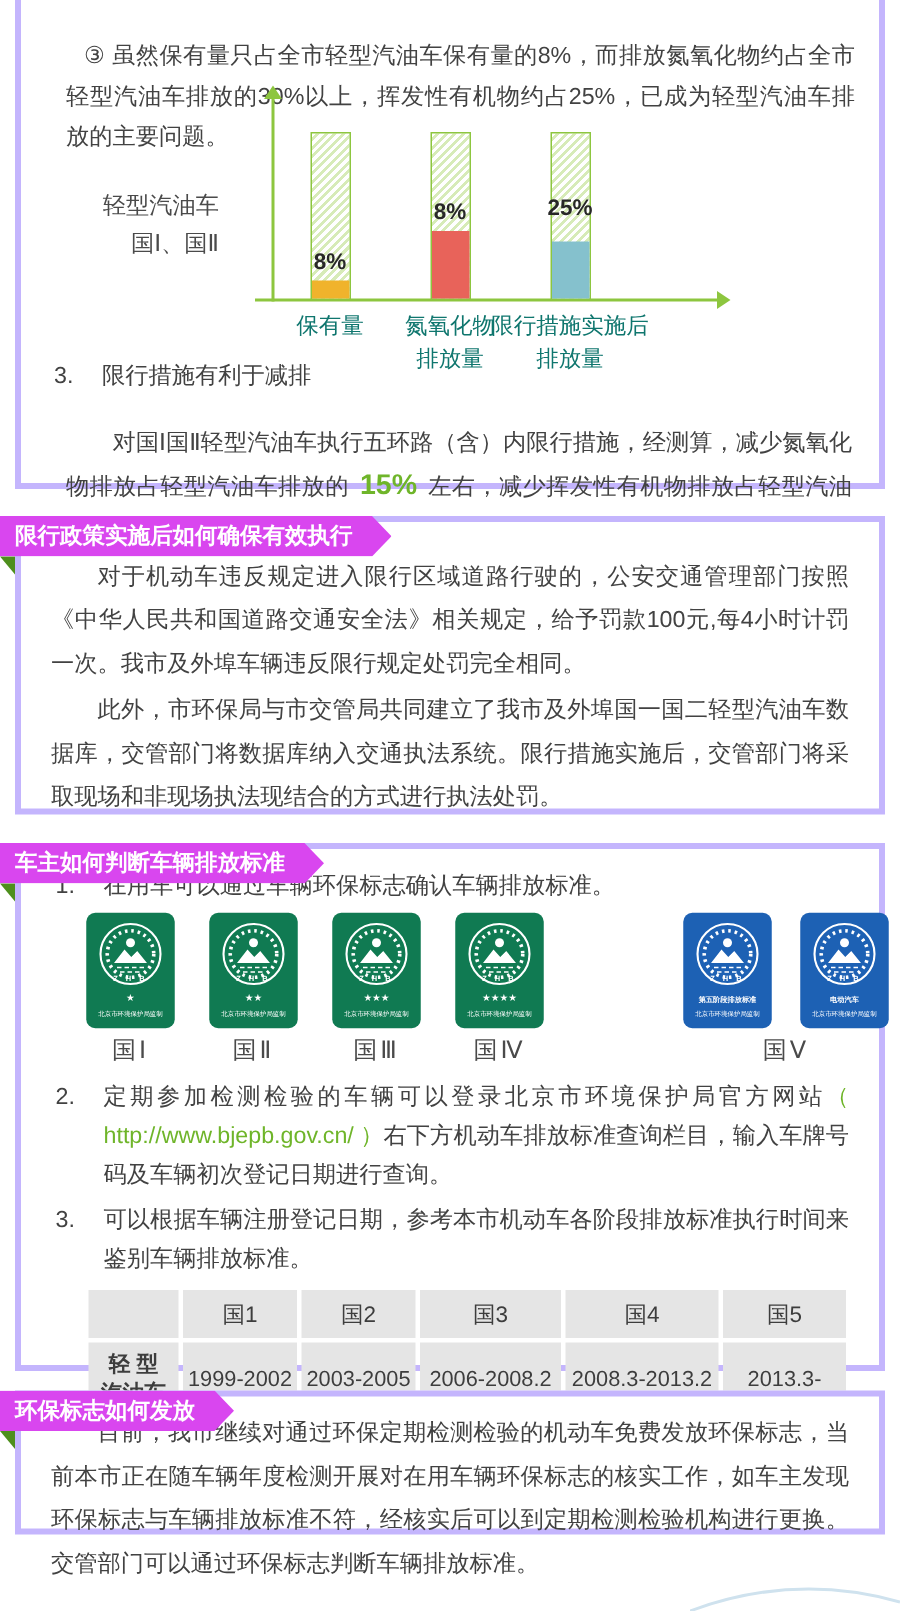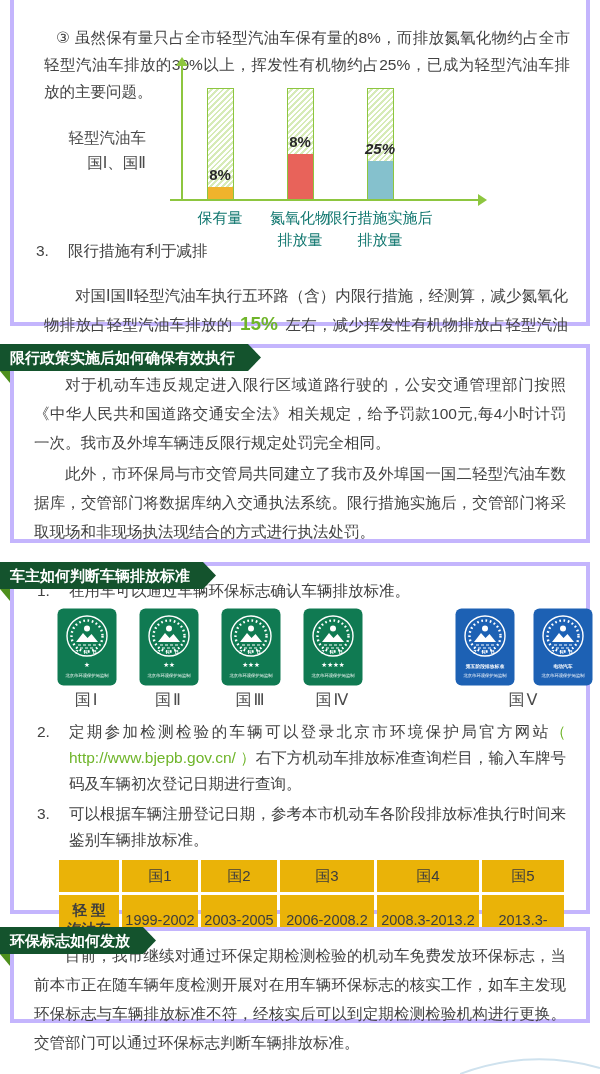--- a/index.html
+++ b/index.html
@@ -22,21 +22,21 @@
   .bar-pct{position:absolute;width:56px;text-align:center;font-weight:bold;color:#282828;font-size:15px;}
   .group-label{position:absolute;left:20px;top:70px;width:112px;text-align:right;font-size:15.5px;line-height:25px;color:#4a4a4a;}
   .tick{position:absolute;top:152px;text-align:center;font-size:15px;line-height:22px;white-space:pre-line;color:#0f766e;}
   .h3row{position:absolute;top:238px;left:22px;right:16px;display:flex;font-size:15.5px;line-height:26px;}
   .h3num{width:32px;flex:none;}
   .reduct{position:absolute;top:266px;left:30px;right:18px;font-size:15.5px;line-height:28px;text-align:justify;text-indent:2em;}
   .big-green{font-size:19px;font-weight:bold;color:#6fb52a;padding:0 3px;}
   
   .section{position:relative;}
   .sec-gap18{margin-top:18px;} .sec-gap19{margin-top:19px;} .sec-gap12{margin-top:12px;}
-  .ribbon{position:absolute;left:0;top:0;z-index:3;height:27px;line-height:27px;background:#14532d;color:#fff;
+  .ribbon{position:absolute;left:0;top:0;z-index:3;height:27px;line-height:27px;background:#d946ef;color:#fff;
           font-size:15px;font-weight:bold;white-space:nowrap;padding:0 26px 0 10px;
           clip-path:polygon(0 0,calc(100% - 13px) 0,100% 50%,calc(100% - 13px) 100%,0 100%);}
   .fold{position:absolute;left:0;top:27px;z-index:2;width:0;height:0;border-right:10px solid #4e8f1d;border-bottom:12px solid transparent;}
   .rbox{margin-top:13px;}
   .para{font-size:15.5px;line-height:29px;text-align:justify;text-indent:2em;margin:0;padding:0 20px;}
   .sec2-box{height:199px;padding-top:22px;}
   .sec4-box{height:96px;padding-top:10px;}
   
   .sec3-box{height:352px;padding-top:12px;}
   .li{display:flex;padding:0 20px 0 23px;font-size:15.5px;line-height:26px;}
@@ -46,21 +46,21 @@
   .badge-row{display:flex;align-items:flex-start;margin:4px 0 0 43px;}
   .badge-wrap{width:60px;margin-right:22px;text-align:center;}
   .badge-wrap svg{display:block;}
   .badge-label{margin-top:4px;font-size:16px;color:#4a4a4a;letter-spacing:2px;font-family:Liberation Serif, serif;}
   .blue-group{margin-left:70px;text-align:center;}
   .blue-pair{display:flex;}
   .blue-pair .badge-wrap{margin-right:18px;}
   .blue-pair .badge-wrap:last-child{margin-right:0;}
   .li-mt8{margin-top:8px;} .li-mt4{margin-top:4px;}
   table.std{border-collapse:separate;border-spacing:3px;margin:4px 0 0 42px;}
-  table.std td{background:#eab308;text-align:center;vertical-align:middle;font-size:14.5px;color:#3d3d3d;}
+  table.std td{background:#e5e5e5;text-align:center;vertical-align:middle;font-size:14.5px;color:#3d3d3d;}
   table.std tr.hdr td{height:30px;font-size:15px;}
   table.std tr.dat td{height:48px;}
   td.rowhead{font-weight:bold;white-space:pre-line;line-height:19px;font-size:15px;}
   
   .corner-curve{position:absolute;right:0;bottom:0;}
 </style>
 </head>
 <body>
 
 <div class="box sec1">
@@ -80,21 +80,21 @@
           <div class="bar-fill" style="height: 12px; background: rgb(240, 179, 44);"></div>
         </div>
         <div class="bar-pct" style="left: 178px; top: 111px;">8%</div>
         <div class="bar" style="left: 273px;">
           <div class="bar-fill" style="height: 45px; background: rgb(232, 99, 90);"></div>
         </div>
         <div class="bar-pct" style="left: 258px; top: 78px;">8%</div>
         <div class="bar" style="left: 353px;">
           <div class="bar-fill" style="height: 38px; background: rgb(133, 193, 205);"></div>
         </div>
-        <div class="bar-pct" style="left: 338px; top: 85px; font-style: italic;">25%</div>
+        <div class="bar-pct" style="left: 338px; top: 75px;">25%</div>
       </div>
     <div>
         <div class="tick" style="left: 161px; width: 90px;">保有量</div>
         <div class="tick" style="left: 238px; width: 96px;">氮氧化物
 排放量</div>
         <div class="tick" style="left: 307px; width: 118px;">限行措施实施后
 排放量</div>
       </div>
   </div>
 

